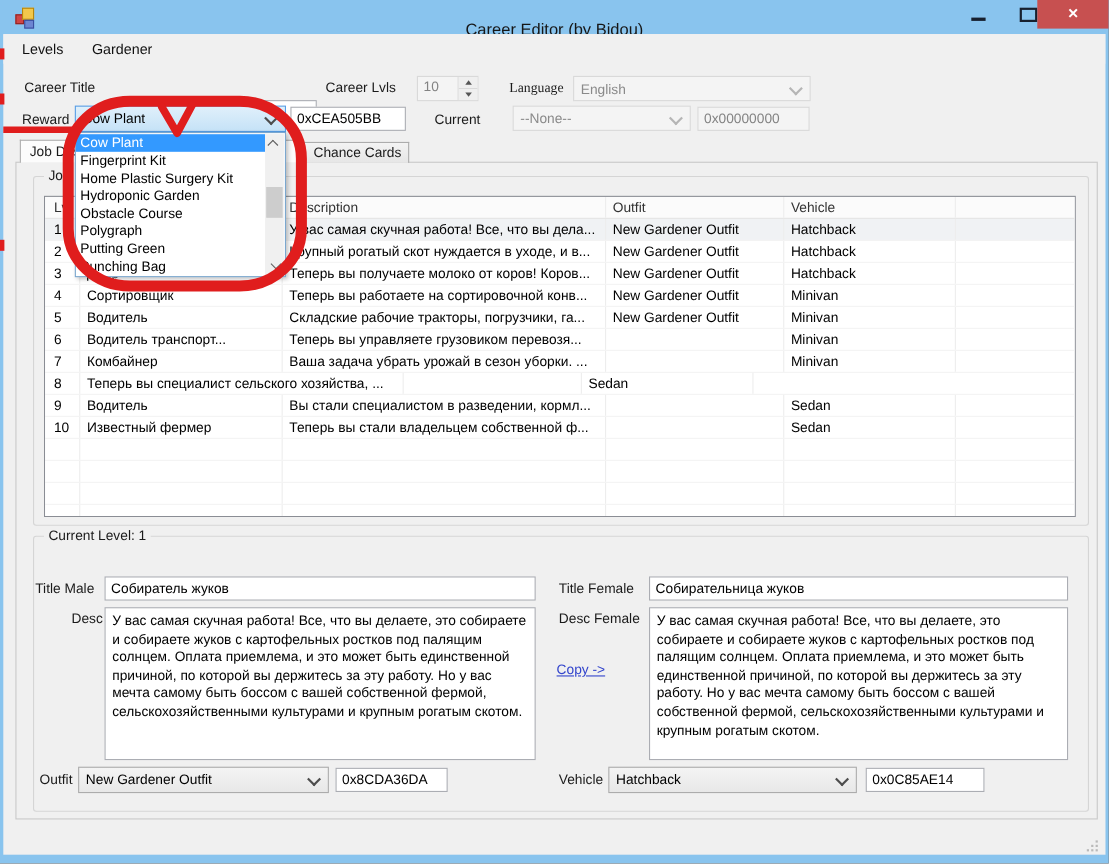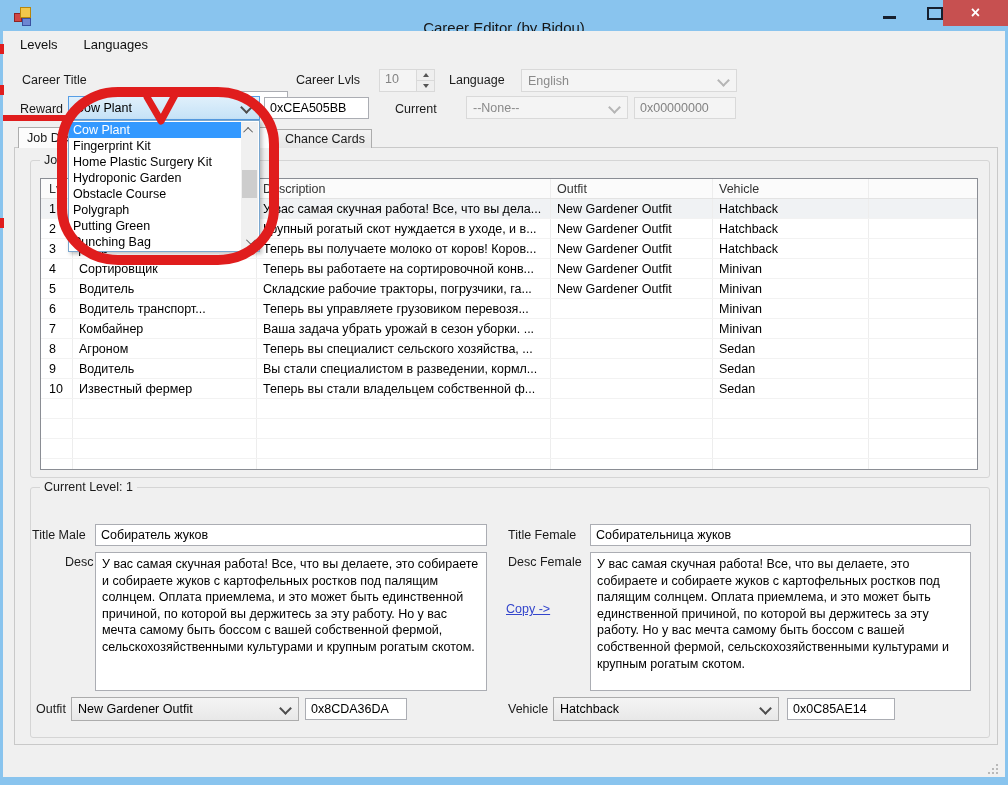--- a/index.html
+++ b/index.html
@@ -101,38 +101,38 @@
       </div>
     <div class="cap-btn btn-close">
         <div class="glyph">×</div>
       </div>
   </div>
 
   <div class="client">
 
     <div class="menubar">
       <div class="menu-item">Levels</div>
-      <div class="menu-item">Languages</div>
+      <div class="menu-item">Gardener</div>
     </div>
 
     <label class="fl" style="left:19px;top:42px;">Career Title</label>
     <input class="tb" style="left: 100px; top: 38px; width: 185px; height: 23px; margin-top: 22px;" value="Фермер">
     <label class="fl" style="left:293px;top:42px;">Career Lvls</label>
     <div class="spinner" style="left:376px;top:38px;width:56px;height:23px;">
       <div class="val">10</div>
       <div class="btns">
         <div>
             <i class="tri-up"></i>
           </div>
         <div>
             <i class="tri-dn"></i>
           </div>
       </div>
     </div>
-    <label class="fl" style="left:446px;top:42px;">Language</label>
+    <label class="fl" style="left:460px;top:42px;font-family:Liberation Serif, serif;">Language</label>
     <div class="combo dis" style="left:518px;top:38px;width:216px;height:23px;">
       <span>English</span>
       <i class="chev"></i>
     </div>
 
     <label class="fl" style="left:17px;top:71px;">Reward</label>
     <div class="combo focus" style="left:65px;top:65px;width:192px;height:24px;">
       <span>Cow Plant</span>
       <i class="chev"></i>
     </div>
@@ -216,21 +216,20 @@
           <div class="trow">
       <div class="tcell c-lvl">7</div>
       <div class="tcell c-title">Комбайнер</div>
       <div class="tcell c-desc">Ваша задача убрать урожай в сезон уборки. ...</div>
       <div class="tcell c-outfit"></div>
       <div class="tcell c-veh">Minivan</div>
       <div class="tcell c-extra"></div>
     </div>
           <div class="trow">
       <div class="tcell c-lvl">8</div>
-      <div class="tcell c-title">Агроном</div>
       <div class="tcell c-desc">Теперь вы специалист сельского хозяйства, ...</div>
       <div class="tcell c-outfit"></div>
       <div class="tcell c-veh">Sedan</div>
       <div class="tcell c-extra"></div>
     </div>
           <div class="trow">
       <div class="tcell c-lvl">9</div>
       <div class="tcell c-title">Водитель</div>
       <div class="tcell c-desc">Вы стали специалистом в разведении, кормл...</div>
       <div class="tcell c-outfit"></div>

